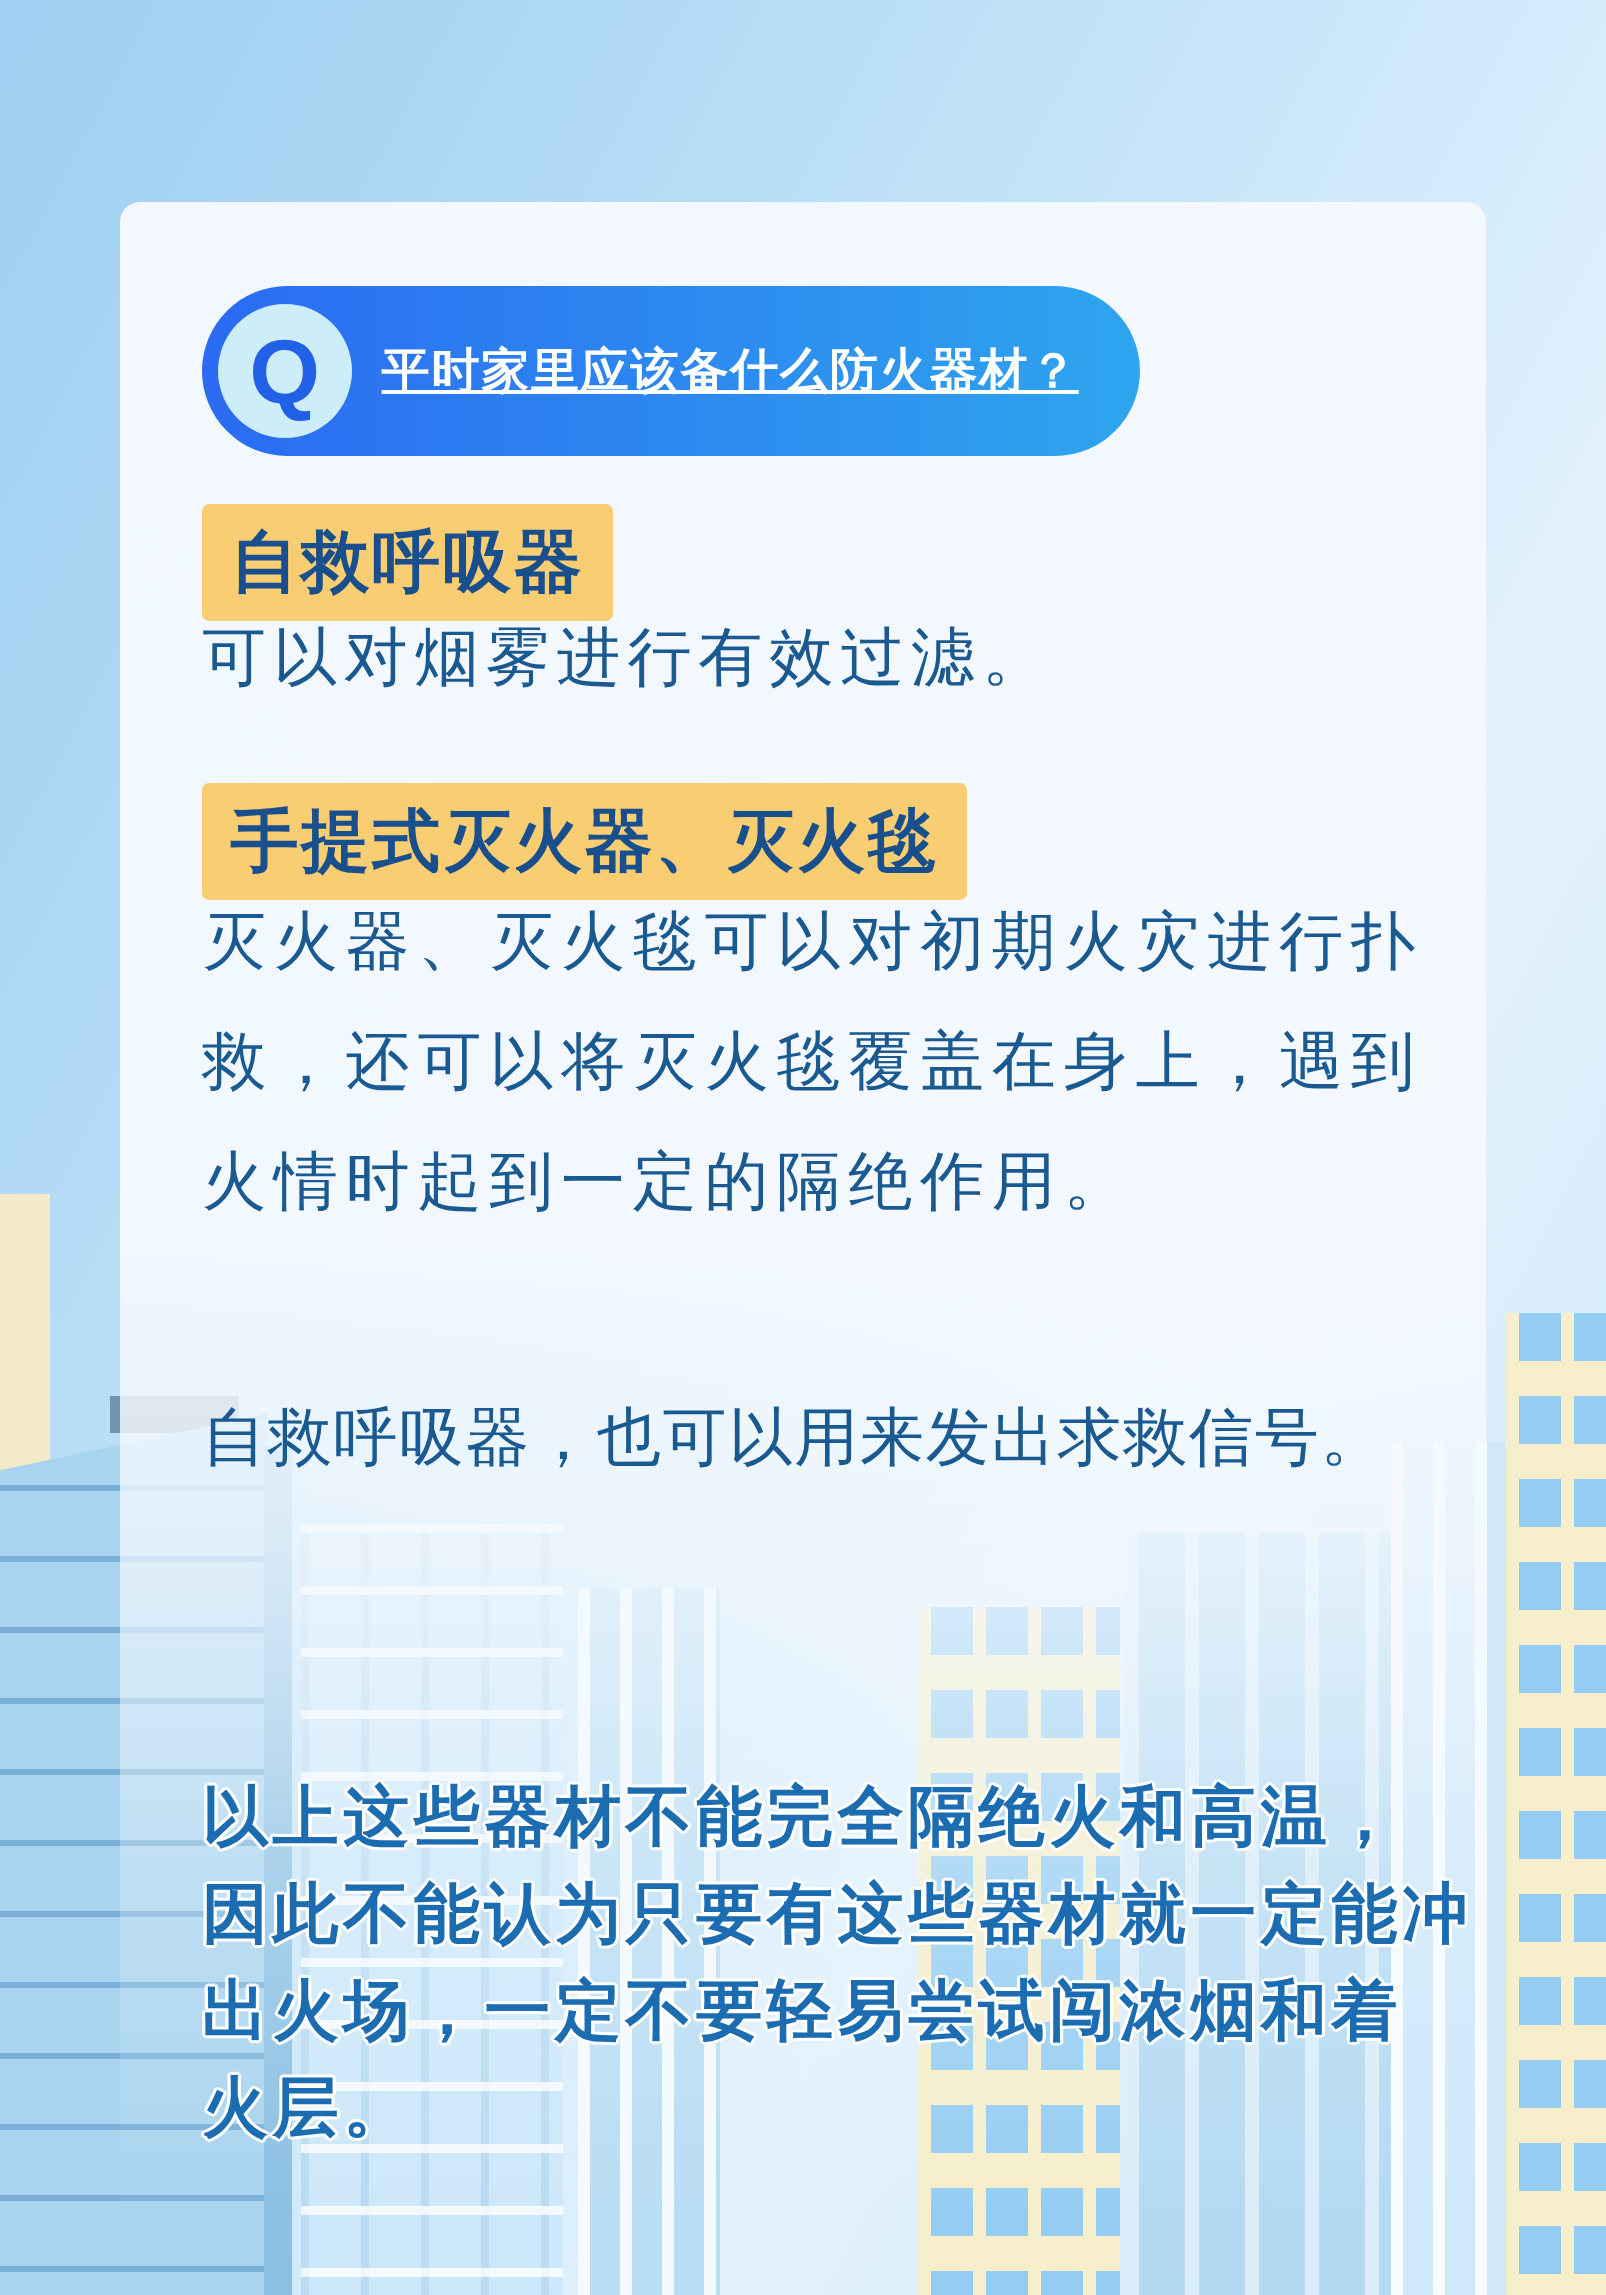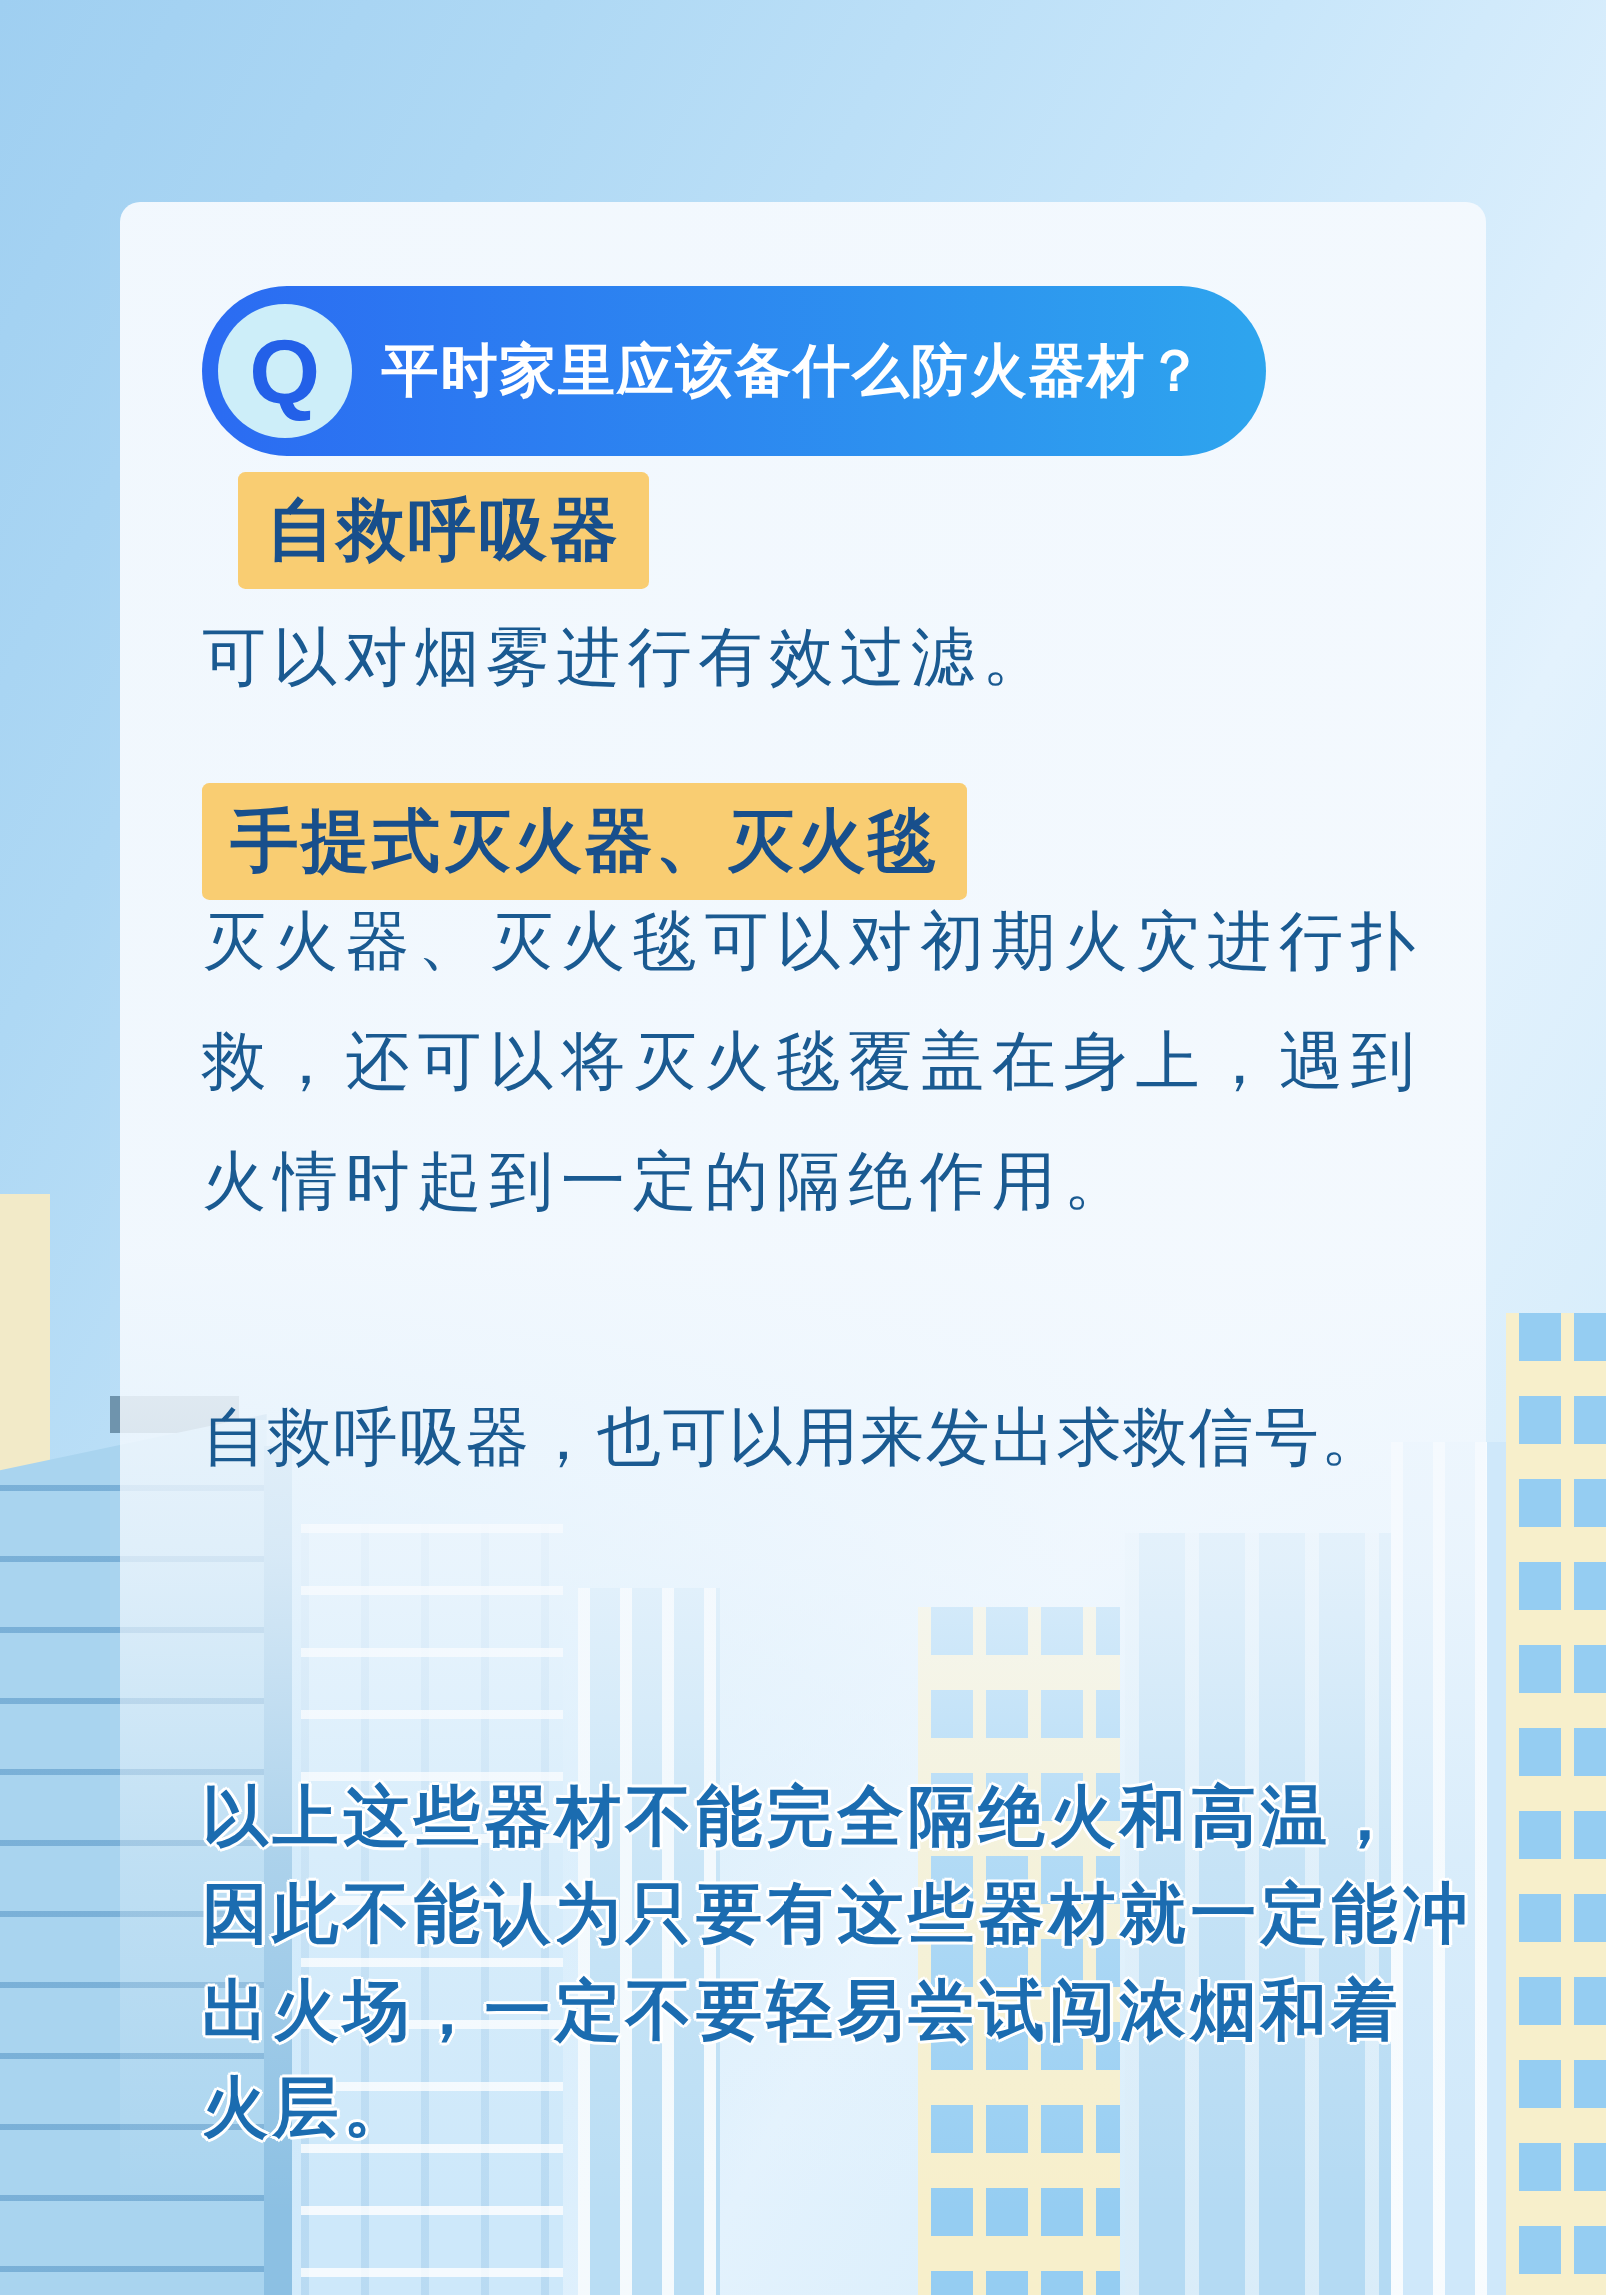--- a/index.html
+++ b/index.html
@@ -50,37 +50,37 @@
     position:absolute; left:202px; top:286px; height:170px;
     display:flex; align-items:center; gap:30px;
     padding:0 61px 0 15.6px; border-radius:85px;
     background:linear-gradient(90deg, var(--pill-start) 0%, var(--pill-end) 100%);
   }
   .q-badge{
     width:134px; height:134px; border-radius:50%; background:var(--q-circle-bg);
     display:flex; align-items:center; justify-content:center;
     font-size:91px; font-weight:700; color:var(--q-letter); line-height:1;
   }
-  .q-title{font-size:57px; font-weight:700; color:var(--header-text); letter-spacing:1.8px; white-space:nowrap;}
+  .q-title{font-size:48px; font-weight:700; color:var(--header-text); letter-spacing:1.8px; white-space:nowrap;text-decoration:underline;}
   
   .sec-title{
     position:absolute; left:202px; display:inline-block;
     padding:13px 28.5px; background:var(--highlight-yellow); border-radius:7.3px;
     font-size:68px; font-weight:700; color:var(--section-title-text);
     letter-spacing:2.8px; white-space:nowrap;
   }
   .sec-body{
     position:absolute; left:202px; width:1295px;
     font-size:64px; font-weight:500; color:var(--body-text);
     line-height:120px; white-space:pre-line;
   }
   .ls-wide{letter-spacing:6.9px;}
   .ls-mid{letter-spacing:7.8px;}
   .ls-tight{letter-spacing:1.8px;}
-  .t1{top:472px;margin-left:36px;} .b1{top:597px;}
+  .t1{top:504px;} .b1{top:597px;}
   .t2{top:783px;} .b2{top:881px;}
   .t3{top:1277px;} .b3{top:1377px;}
   
   .note{
     position:absolute; left:202px; top:1671px; width:1299px;
     font-size:66px; font-weight:700; color:var(--note-text);
     line-height:97px; letter-spacing:4.6px; white-space:pre-line;
     text-shadow:
       3.2px 0 0 #fff, -3.2px 0 0 #fff, 0 3.2px 0 #fff, 0 -3.2px 0 #fff,
       2.3px 2.3px 0 #fff, -2.3px 2.3px 0 #fff, 2.3px -2.3px 0 #fff, -2.3px -2.3px 0 #fff;

